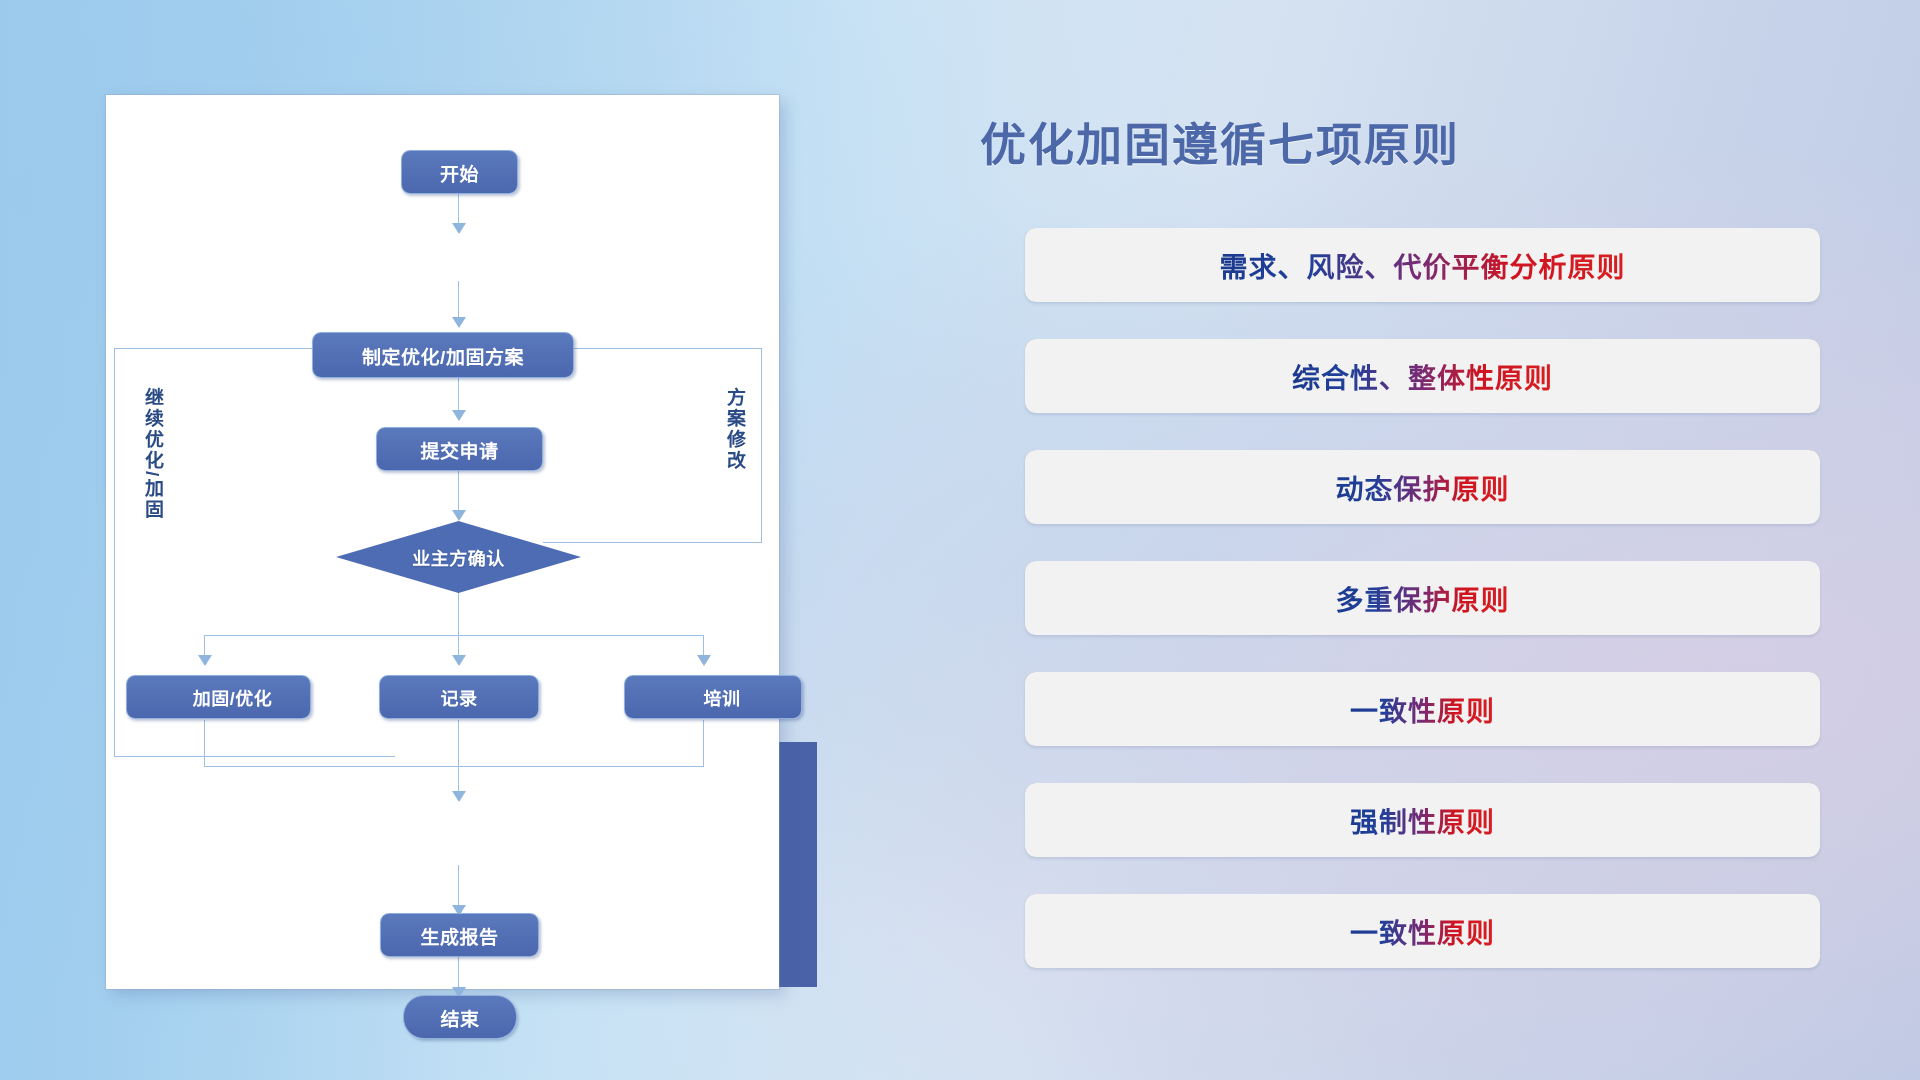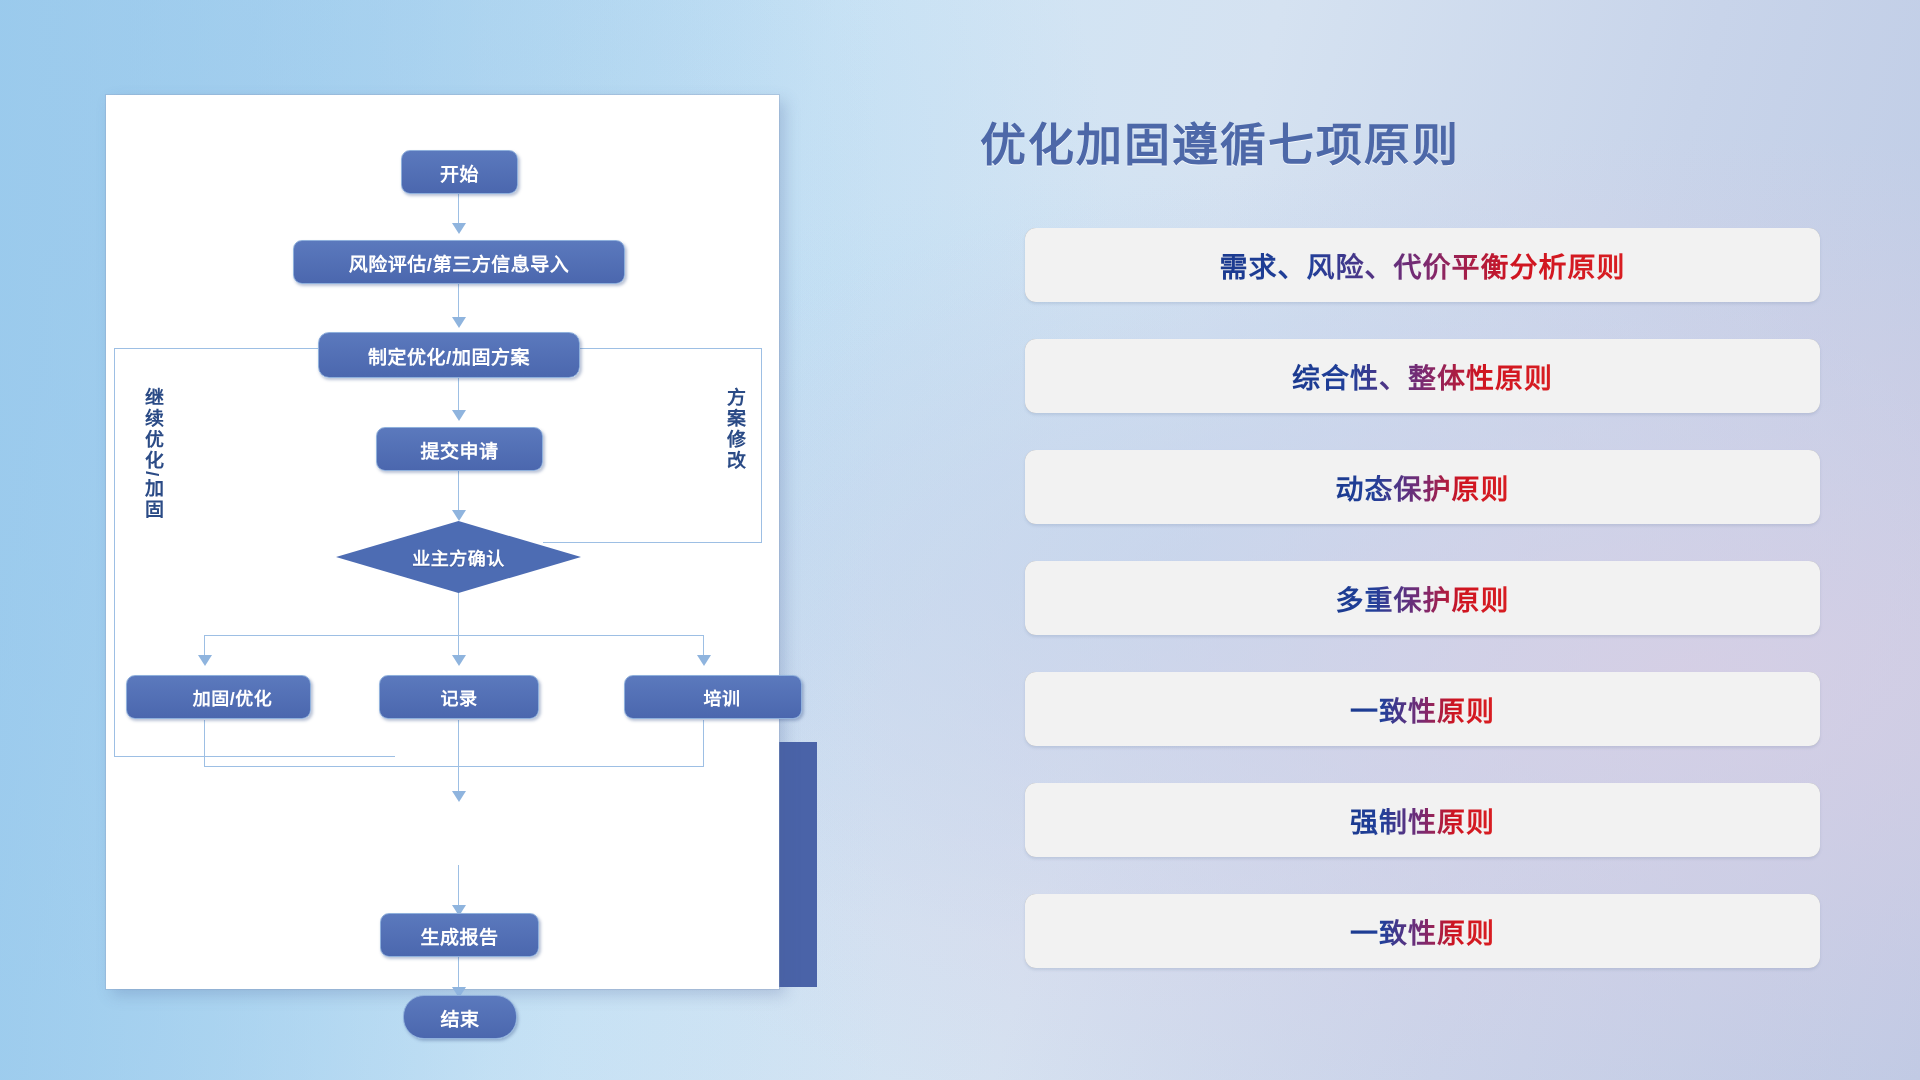--- a/index.html
+++ b/index.html
@@ -173,23 +173,22 @@
     <div class="arrow-d" style="left:346px;top:696px;"></div>
 
     <div class="conn v" style="left:352px;top:770px;height:48px;"></div>
     <div class="arrow-d" style="left:346px;top:810px;"></div>
 
     <div class="conn v" style="left:352px;top:860px;height:40px;"></div>
     <div class="arrow-d" style="left:346px;top:892px;"></div>
 
     <div class="node" style="left:295px;top:55px;width:115px;height:42px;">开始</div>
 
-    <div class="node" style="left:187px;top:145px;width:330px;height:42px;">风险评估/第三方信息导入</div>
-
-    <div class="node" style="left:212px;top:237px;width:260px;height:44px;border-radius:11px;">制定优化/加固方案</div>
+
+    <div class="node" style="left:206px;top:237px;width:260px;height:44px;">制定优化/加固方案</div>
 
     <div class="node" style="left:270px;top:332px;width:165px;height:42px;">提交申请</div>
 
     <div class="diamond" style="left:230px;top:426px;width:245px;height:72px;">
       <svg width="245" height="72" viewBox="0 0 245 72">
         <polygon points="122.5,0 245,36 122.5,72 0,36" fill="#4d6cb3"></polygon>
       </svg>
       <span>业主方确认</span>
     </div>
 

